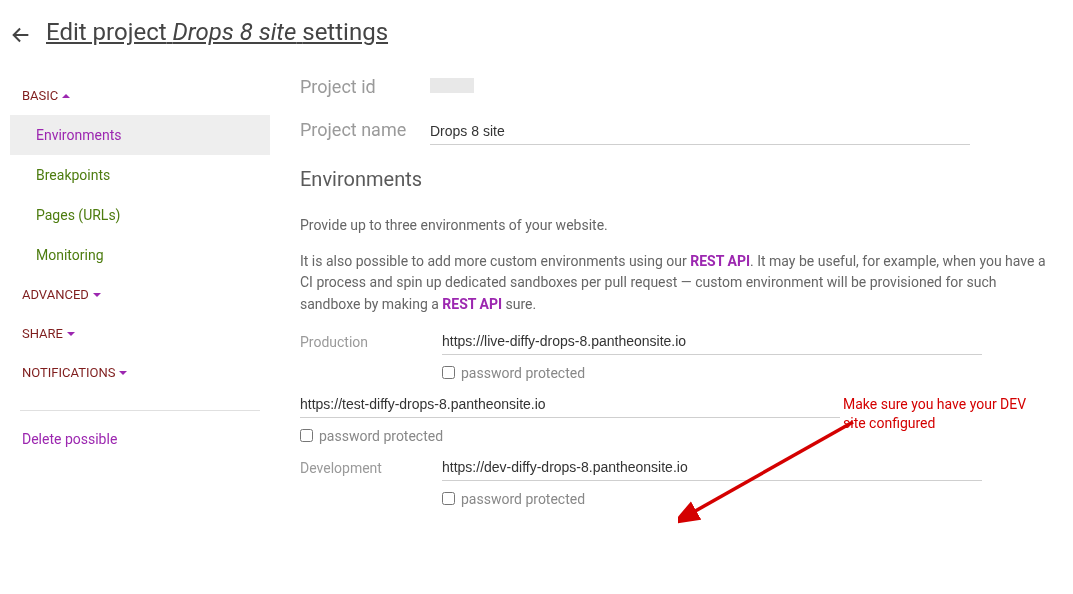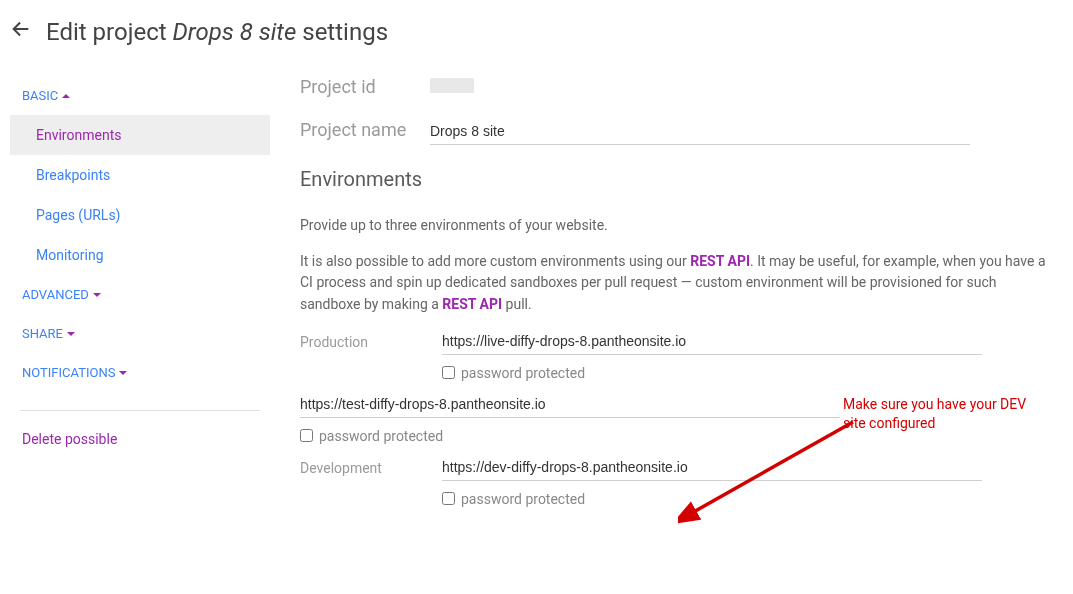--- a/index.html
+++ b/index.html
@@ -8,23 +8,24 @@
     color: #444;
     background: #fff;
     font-size: 14px;
     width: 1073px;
     height: 594px;
     position: relative;
     overflow: hidden;
   }
   .header {
     display: flex;
-    align-items: flex-start;
+    align-items: flex-end;
     padding: 18px 10px 10px 10px;
     gap: 14px;
+    text-decoration: underline;
   }
   .back-icon {
     width: 22px; height: 22px;
     cursor: pointer;
     color: #444;
   }
   .header h1 {
     font-size: 24px;
     font-weight: 400;
     color: #444;
@@ -33,39 +34,39 @@
   .layout {
     display: flex;
     margin-top: 10px;
   }
   .sidebar {
     width: 270px;
     flex: 0 0 270px;
     padding: 10px 0 10px 10px;
   }
   .section-header {
-    color: #3b82f6;
+    color: #7f1d1d;
     font-size: 13px;
     padding: 12px 12px;
     cursor: pointer;
     display: flex;
     align-items: center;
     gap: 4px;
   }
   .caret-up, .caret-down {
     display: inline-block;
     width: 0; height: 0;
     border-left: 4px solid transparent;
     border-right: 4px solid transparent;
   }
   .caret-up { border-bottom: 4px solid #9c27b0; }
   .caret-down { border-top: 4px solid #9c27b0; }
   .nav-item {
     padding: 12px 12px 12px 26px;
-    color: #3b82f6;
+    color: #4d7c0f;
     font-size: 14px;
     cursor: pointer;
   }
   .nav-item.active {
     background: #eeeeee;
     color: #9c27b0;
   }
   .divider {
     border: none;
     border-top: 1px solid #e0e0e0;
@@ -224,21 +225,21 @@
       <div class="label">Project name</div>
       <div class="value" style="max-width:540px">
         <input class="text-input" type="text" value="Drops 8 site" style="">
       </div>
     </div>
 
     <h2 class="section-title">Environments</h2>
 
     <p class="body-text">Provide up to three environments of your website.</p>
     <p class="body-text">
-      <span>It is also possible to add more custom environments using our </span><a class="link">REST API</a><span>. It may be useful, for example, when you have a CI process and spin up dedicated sandboxes per pull request — custom environment will be provisioned for such sandboxe by making a </span><a class="link">REST API</a><span> pull.</span>
+      <span>It is also possible to add more custom environments using our </span><a class="link">REST API</a><span>. It may be useful, for example, when you have a CI process and spin up dedicated sandboxes per pull request — custom environment will be provisioned for such sandboxe by making a </span><a class="link">REST API</a><span> sure.</span>
     </p>
 
     <div id="env-container">
         <div class="env-block">
           <div class="label">Production</div>
           <div class="env-inputs"><input class="text-input" type="text" value="https://live-diffy-drops-8.pantheonsite.io" style=""><div class="chk-row">
               <input type="checkbox" style="">
               <span>password protected</span>
             </div></div>
         </div>

